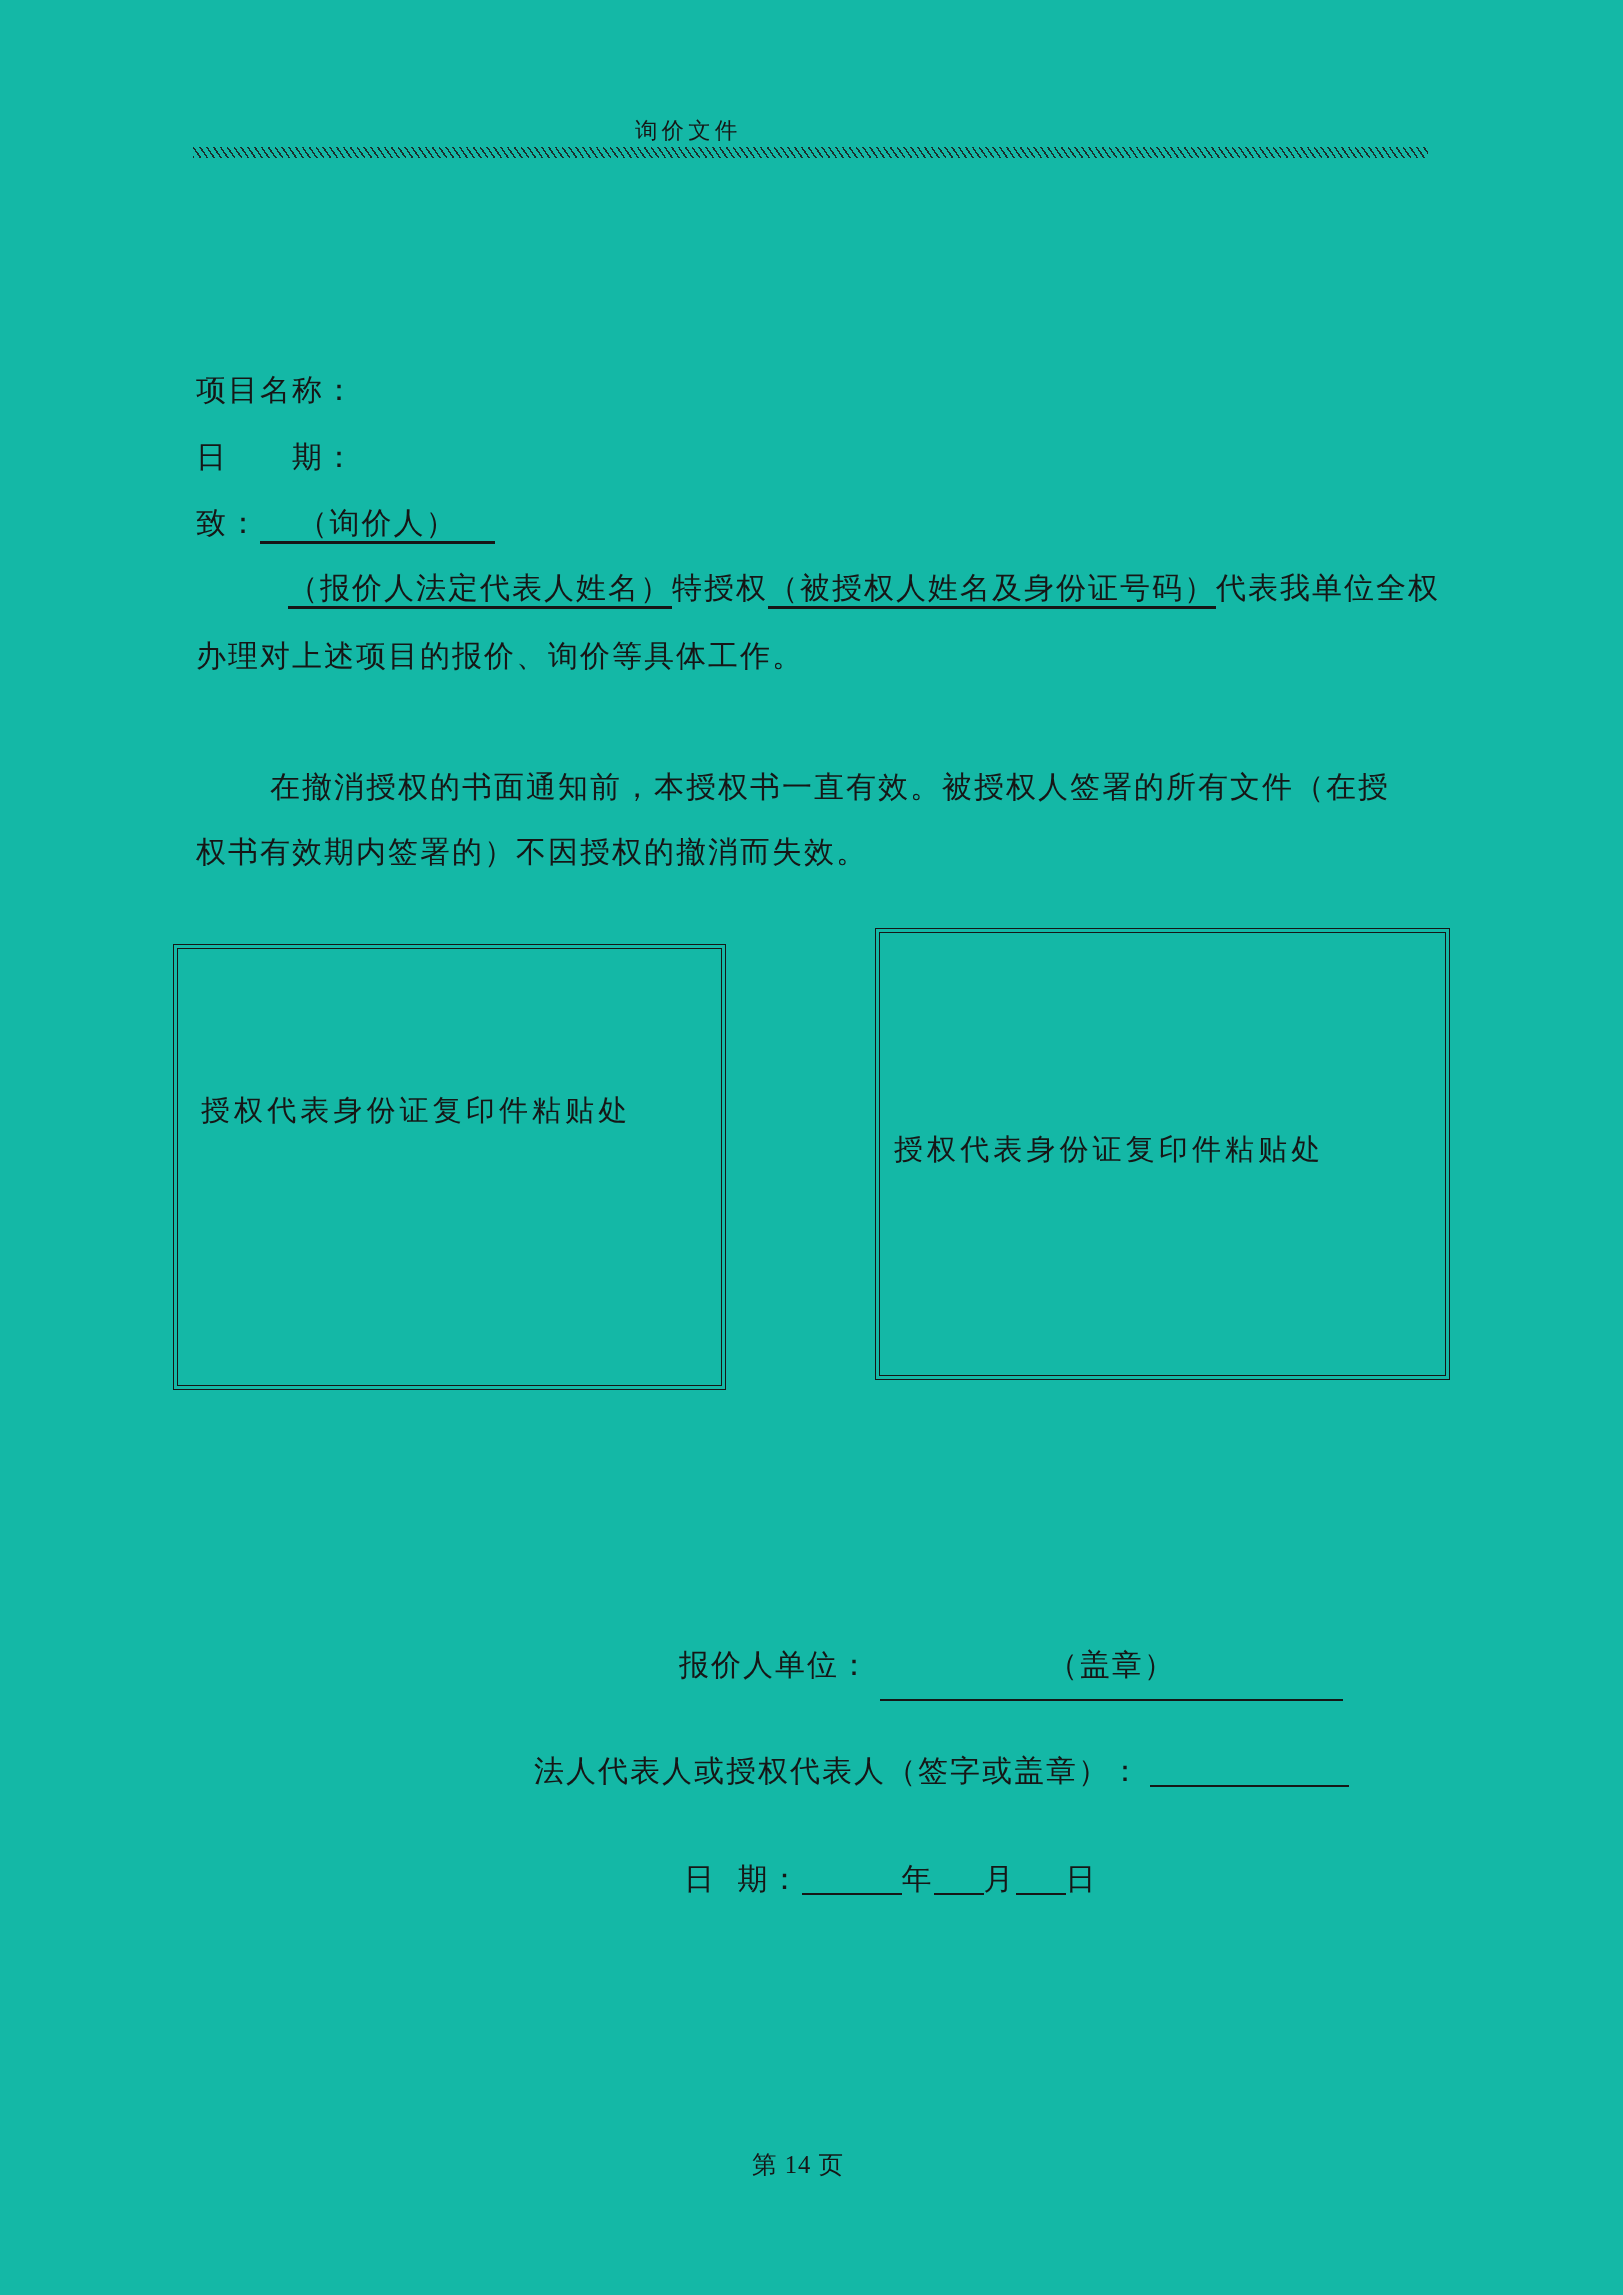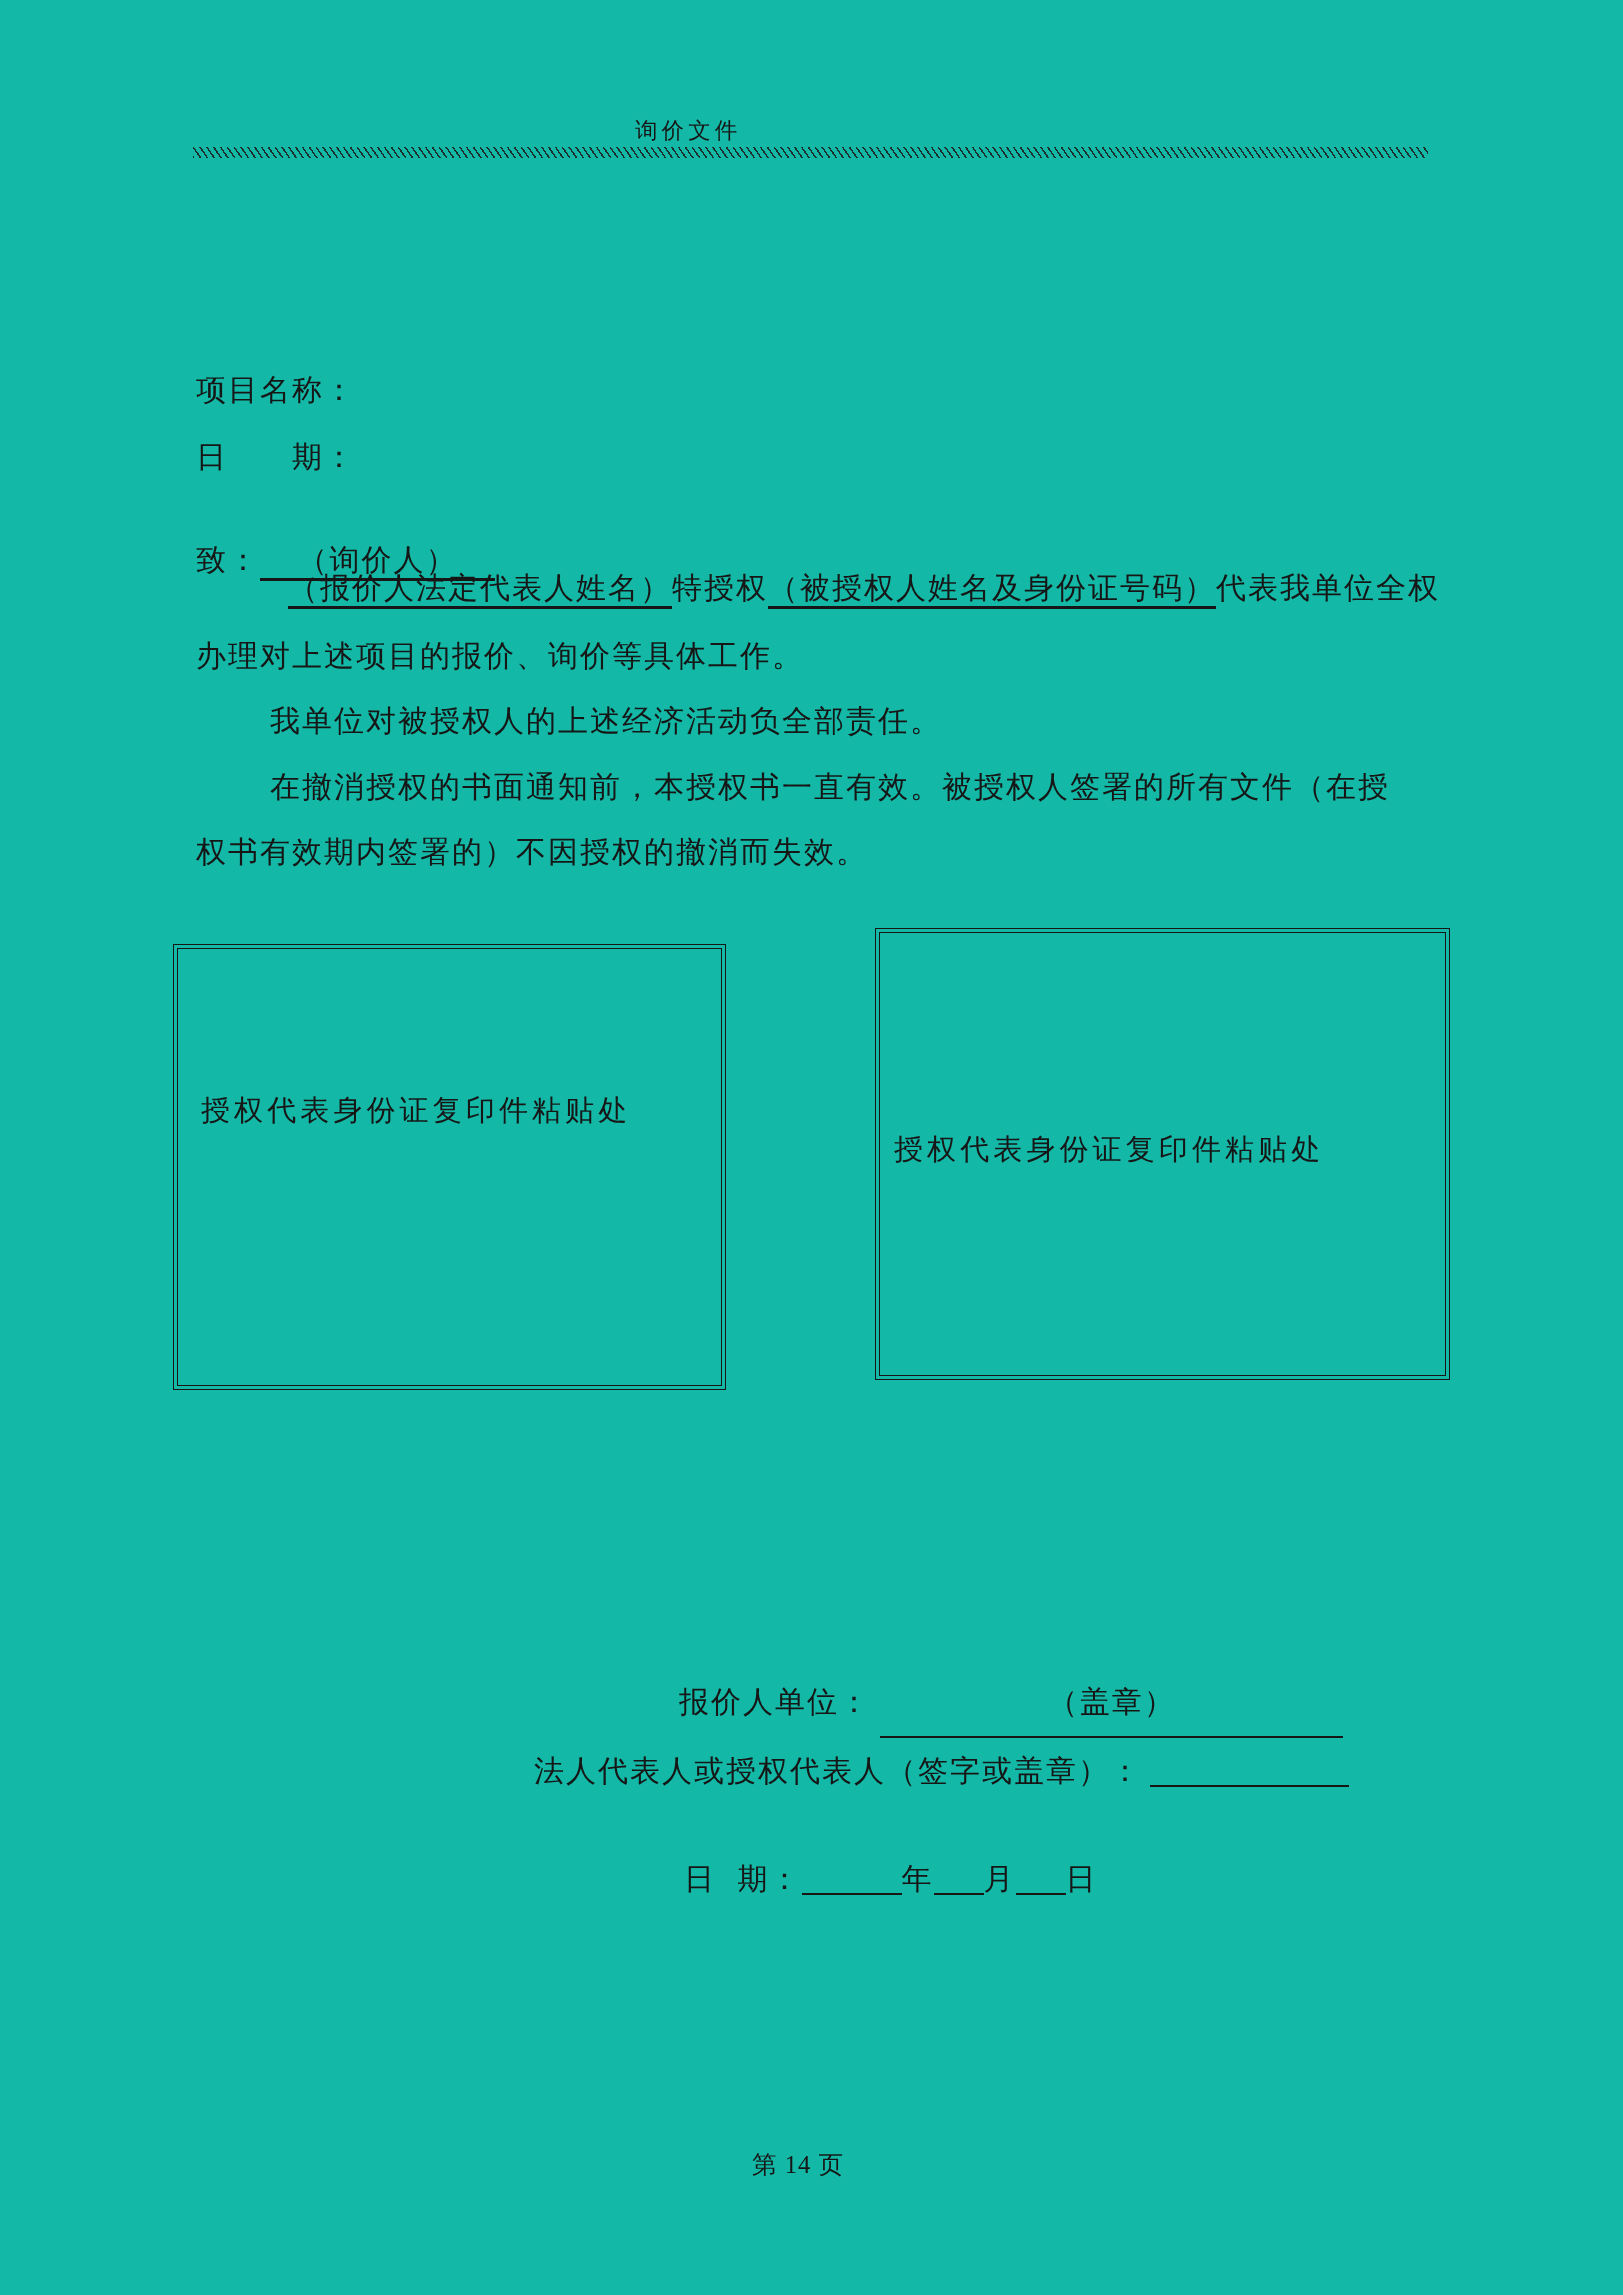--- a/index.html
+++ b/index.html
@@ -40,21 +40,20 @@
     line-height:1;
   }
   .spacer{display:inline-block;}
   .sp125{width:64px;}
   .sp42{width:21.5px;}
   .blank{
     display:inline-block;
     text-align:center;
     border-bottom:3.1px solid #161616;
     padding-bottom:3.1px;
-    margin-top:37px;
   }
   .to-blank{width:235px;}
   .ul-seg{
     display:inline-block;
     border-bottom:3.1px solid #161616;
     padding-bottom:2.6px;
   }
   .unit-blank{
     width:463px;
     margin-left:9.2px;
@@ -112,21 +111,20 @@
 
   <div class="t" style="left:196px;top:508px;">
     <span>致：</span><span class="blank to-blank">（询价人）</span>
   </div>
 
   <div class="t" style="left:252px;top:573px;margin-left:36px;">
     <span class="ul-seg">（报价人法定代表人姓名）</span><span>特授权</span><span class="ul-seg">（被授权人姓名及身份证号码）</span><span>代表我单位全权</span>
   </div>
   <div class="t" style="left:196px;top:641px;">办理对上述项目的报价、询价等具体工作。</div>
 
-  <div class="t" style="left:270px;top:706px;">我单位对被授权人的上述经济活动负全部责任。</div>
 
   <div class="t" style="left:196px;top:837px;">权书有效期内签署的）不因授权的撤消而失效。</div>
   <div class="t" style="left:270px;top:772px;">在撤消授权的书面通知前，本授权书一直有效。被授权人签署的所有文件（在授</div>
 
   <div class="pbox" style="left:173px;top:944px;width:551px;height:444px;">
     <div class="pbox-label" style="left:27px;top:151px;">授权代表身份证复印件粘贴处</div>
   </div>
 
   <div class="pbox" style="left:875px;top:928px;width:573px;height:450px;">
     <div class="pbox-label" style="left:18px;top:206px;">授权代表身份证复印件粘贴处</div>

